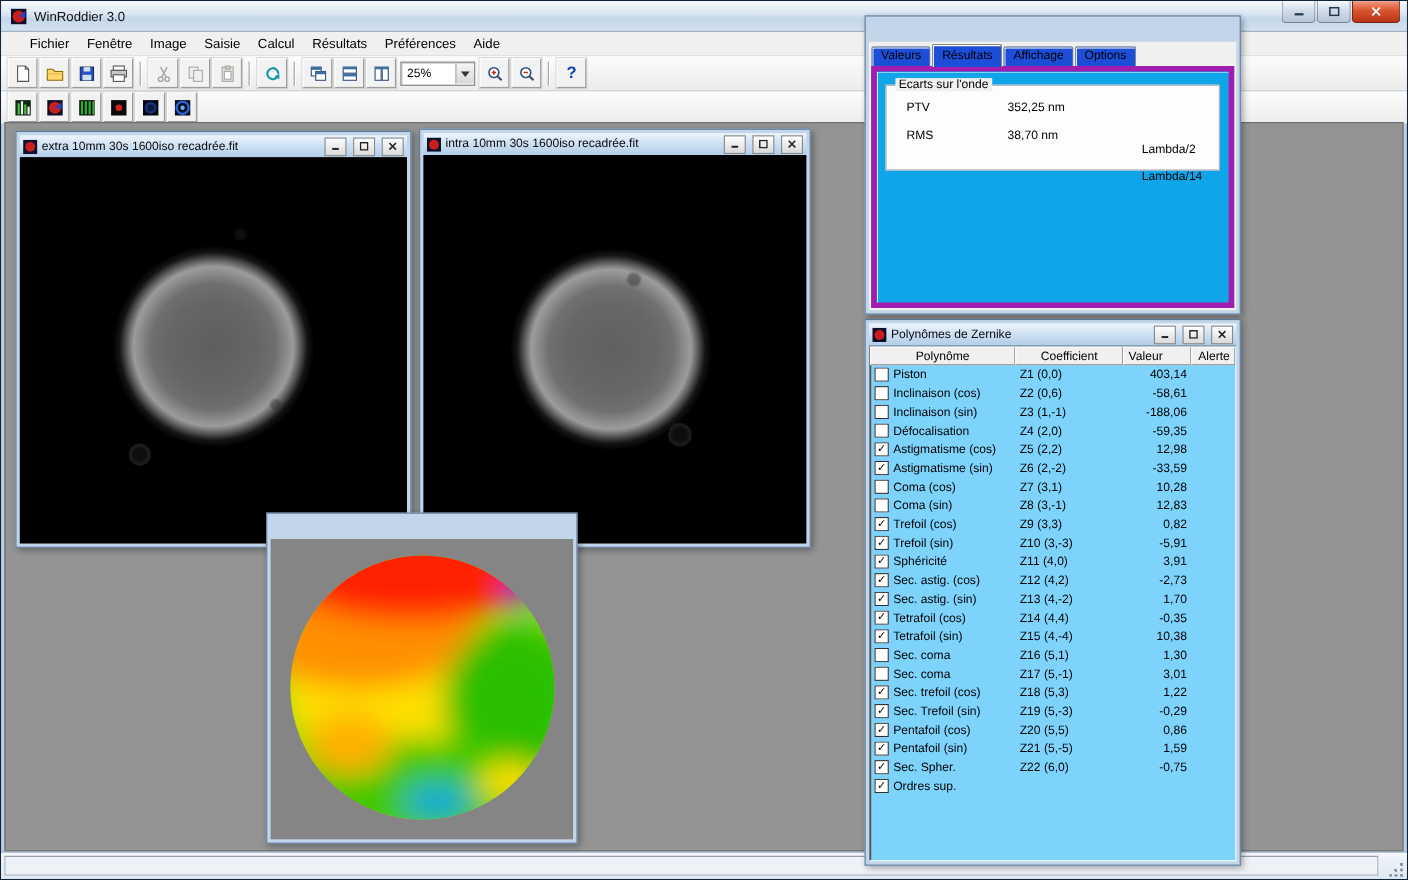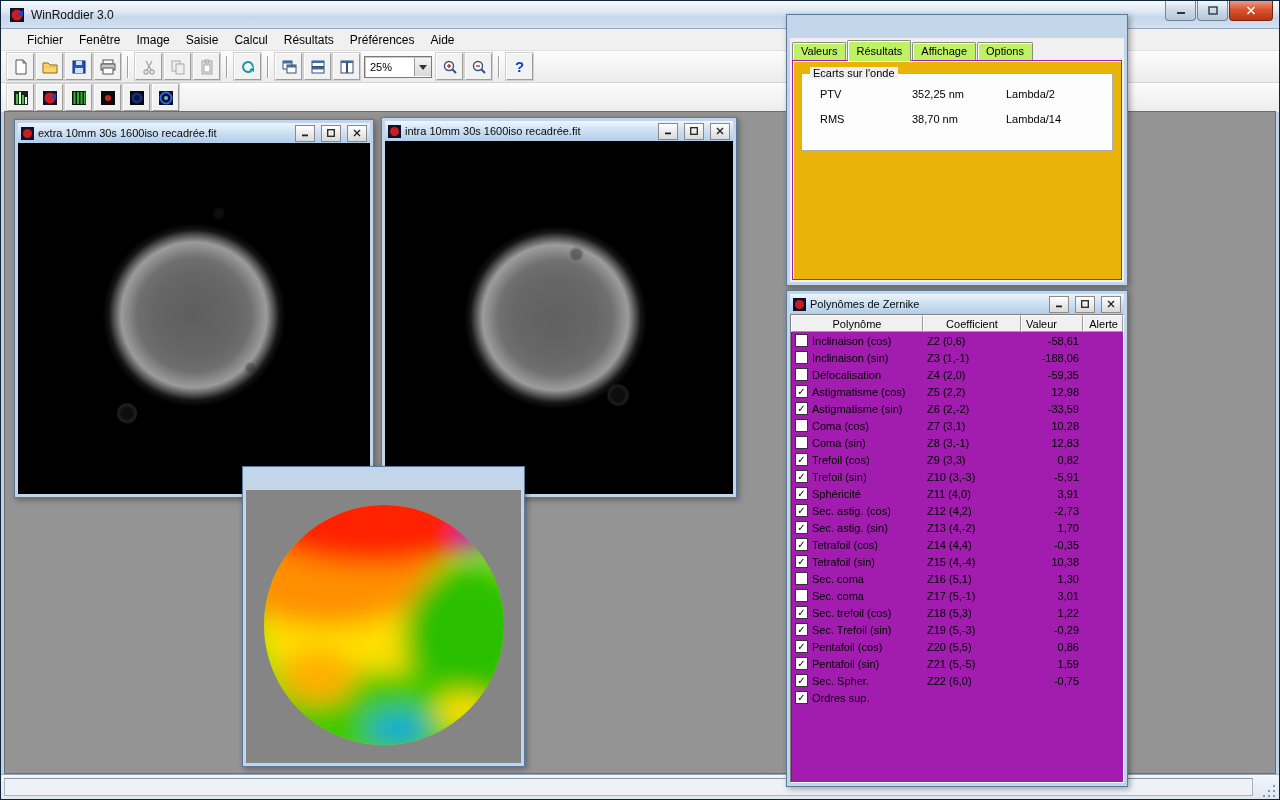--- a/index.html
+++ b/index.html
@@ -80,36 +80,36 @@
   .star-disk.intra{background:
     radial-gradient(circle 16px at 67% 72%, rgba(25,25,25,.5) 35%, rgba(130,130,130,.22) 60%, transparent 72%),
     radial-gradient(circle 11px at 55% 32%, rgba(30,30,30,.4) 40%, transparent 70%),
     radial-gradient(circle 158px at 49% 50%, #606060 0%, #676767 26%, #707070 36%, #909090 43%, #9c9c9c 46%, #5a5a5a 50%, #161616 54%, #000 58%);}
   
   .wf-area{width:100%;height:100%;background:#858585;display:flex;align-items:center;justify-content:center;}
   
   .dlg{width:100%;height:100%;background:#f0f0f0;position:relative;}
   .tabstrip{display:flex;align-items:flex-end;height:22px;padding-left:2px;}
   .tab{height:17px;line-height:17px;padding:0 8px;margin-right:1px;font-size:11px;
-    background:#bef264;border:1px solid #8a8a8a;border-bottom:none;border-radius:2px 2px 0 0;
+    background:#1d4ed8;border:1px solid #8a8a8a;border-bottom:none;border-radius:2px 2px 0 0;
     box-shadow:inset 1px 1px 0 #fff;}
   .tab.active{height:20px;line-height:20px;position:relative;z-index:2;margin-bottom:-1px;}
-  .tabpage{position:absolute;left:2px;right:2px;top:22px;bottom:2px;background:#eab308;
-    border:1px solid #a21caf;box-shadow:inset 1px 1px 0 #fff;}
+  .tabpage{position:absolute;left:2px;right:2px;top:22px;bottom:2px;background:#0ea5e9;
+    border:5px solid #a21caf;box-shadow:inset 1px 1px 0 #fff;}
   .groupbox{position:absolute;left:8px;right:8px;border:1px solid #abadb3;background:#fdfdfd;}
   .group-label{position:absolute;top:-7px;left:8px;background:#f0f0f0;padding:0 3px;font-size:11px;}
   .g-row{position:absolute;left:0;right:0;display:flex;}
   .g-row .g-name{position:absolute;left:18px;}
   .g-row .g-val{position:absolute;left:110px;}
-  .g-row .g-lambda{position:absolute;left:204px;}
+  .g-row .g-lambda{position:absolute;left:232px;margin-top:38px;}
   .strehl-row .s1{position:absolute;left:12px;}
   .strehl-row .s2{position:absolute;left:115px;}
   .strehl-row .s3{position:absolute;left:210px;}
   
-  .zlist{position:absolute;inset:0;background:#a21caf;border:1px solid #808080;border-right-color:#fff;border-bottom-color:#fff;box-shadow:inset 1px 1px 0 #404040;overflow:hidden;}
+  .zlist{position:absolute;inset:0;background:#7dd3fc;border:1px solid #808080;border-right-color:#fff;border-bottom-color:#fff;box-shadow:inset 1px 1px 0 #404040;overflow:hidden;}
   .zheader{display:flex;height:17px;}
   .zh-cell{box-sizing:border-box;height:17px;line-height:16px;font-size:11px;background:#f0f0f0;
     border:1px solid #fff;border-right-color:#9a9a9a;border-bottom-color:#9a9a9a;padding:0 4px;}
   .zh-c1{width:132px;text-align:center;}
   .zh-c2{width:98px;text-align:center;}
   .zh-c3{width:62px;text-align:left;}
   .zh-c4{width:40px;text-align:right;}
   .zrow{display:flex;height:17px;align-items:center;}
   .zcell{box-sizing:border-box;padding:0 4px;font-size:11px;white-space:nowrap;overflow:hidden;}
   .zc1{width:132px;display:flex;align-items:center;gap:4px;}
@@ -477,20 +477,29 @@
       <div class="zheader">
         <span class="zh-cell zh-c1">Polynôme</span>
         <span class="zh-cell zh-c2">Coefficient</span>
         <span class="zh-cell zh-c3">Valeur</span>
         <span class="zh-cell zh-c4">Alerte</span>
       </div>
       <div>
           <div class="zrow">
             <span class="zcell zc1">
               <span class="zcheck"></span>
+              <span>Piston</span>
+            </span>
+            <span class="zcell zc2">Z1 (0,0)</span>
+            <span class="zcell zc3">403,14</span>
+            <span class="zcell zc4"></span>
+          </div>
+          <div class="zrow">
+            <span class="zcell zc1">
+              <span class="zcheck"></span>
               <span>Inclinaison (cos)</span>
             </span>
             <span class="zcell zc2">Z2 (0,6)</span>
             <span class="zcell zc3">-58,61</span>
             <span class="zcell zc4"></span>
           </div>
           <div class="zrow">
             <span class="zcell zc1">
               <span class="zcheck"></span>
               <span>Inclinaison (sin)</span>

